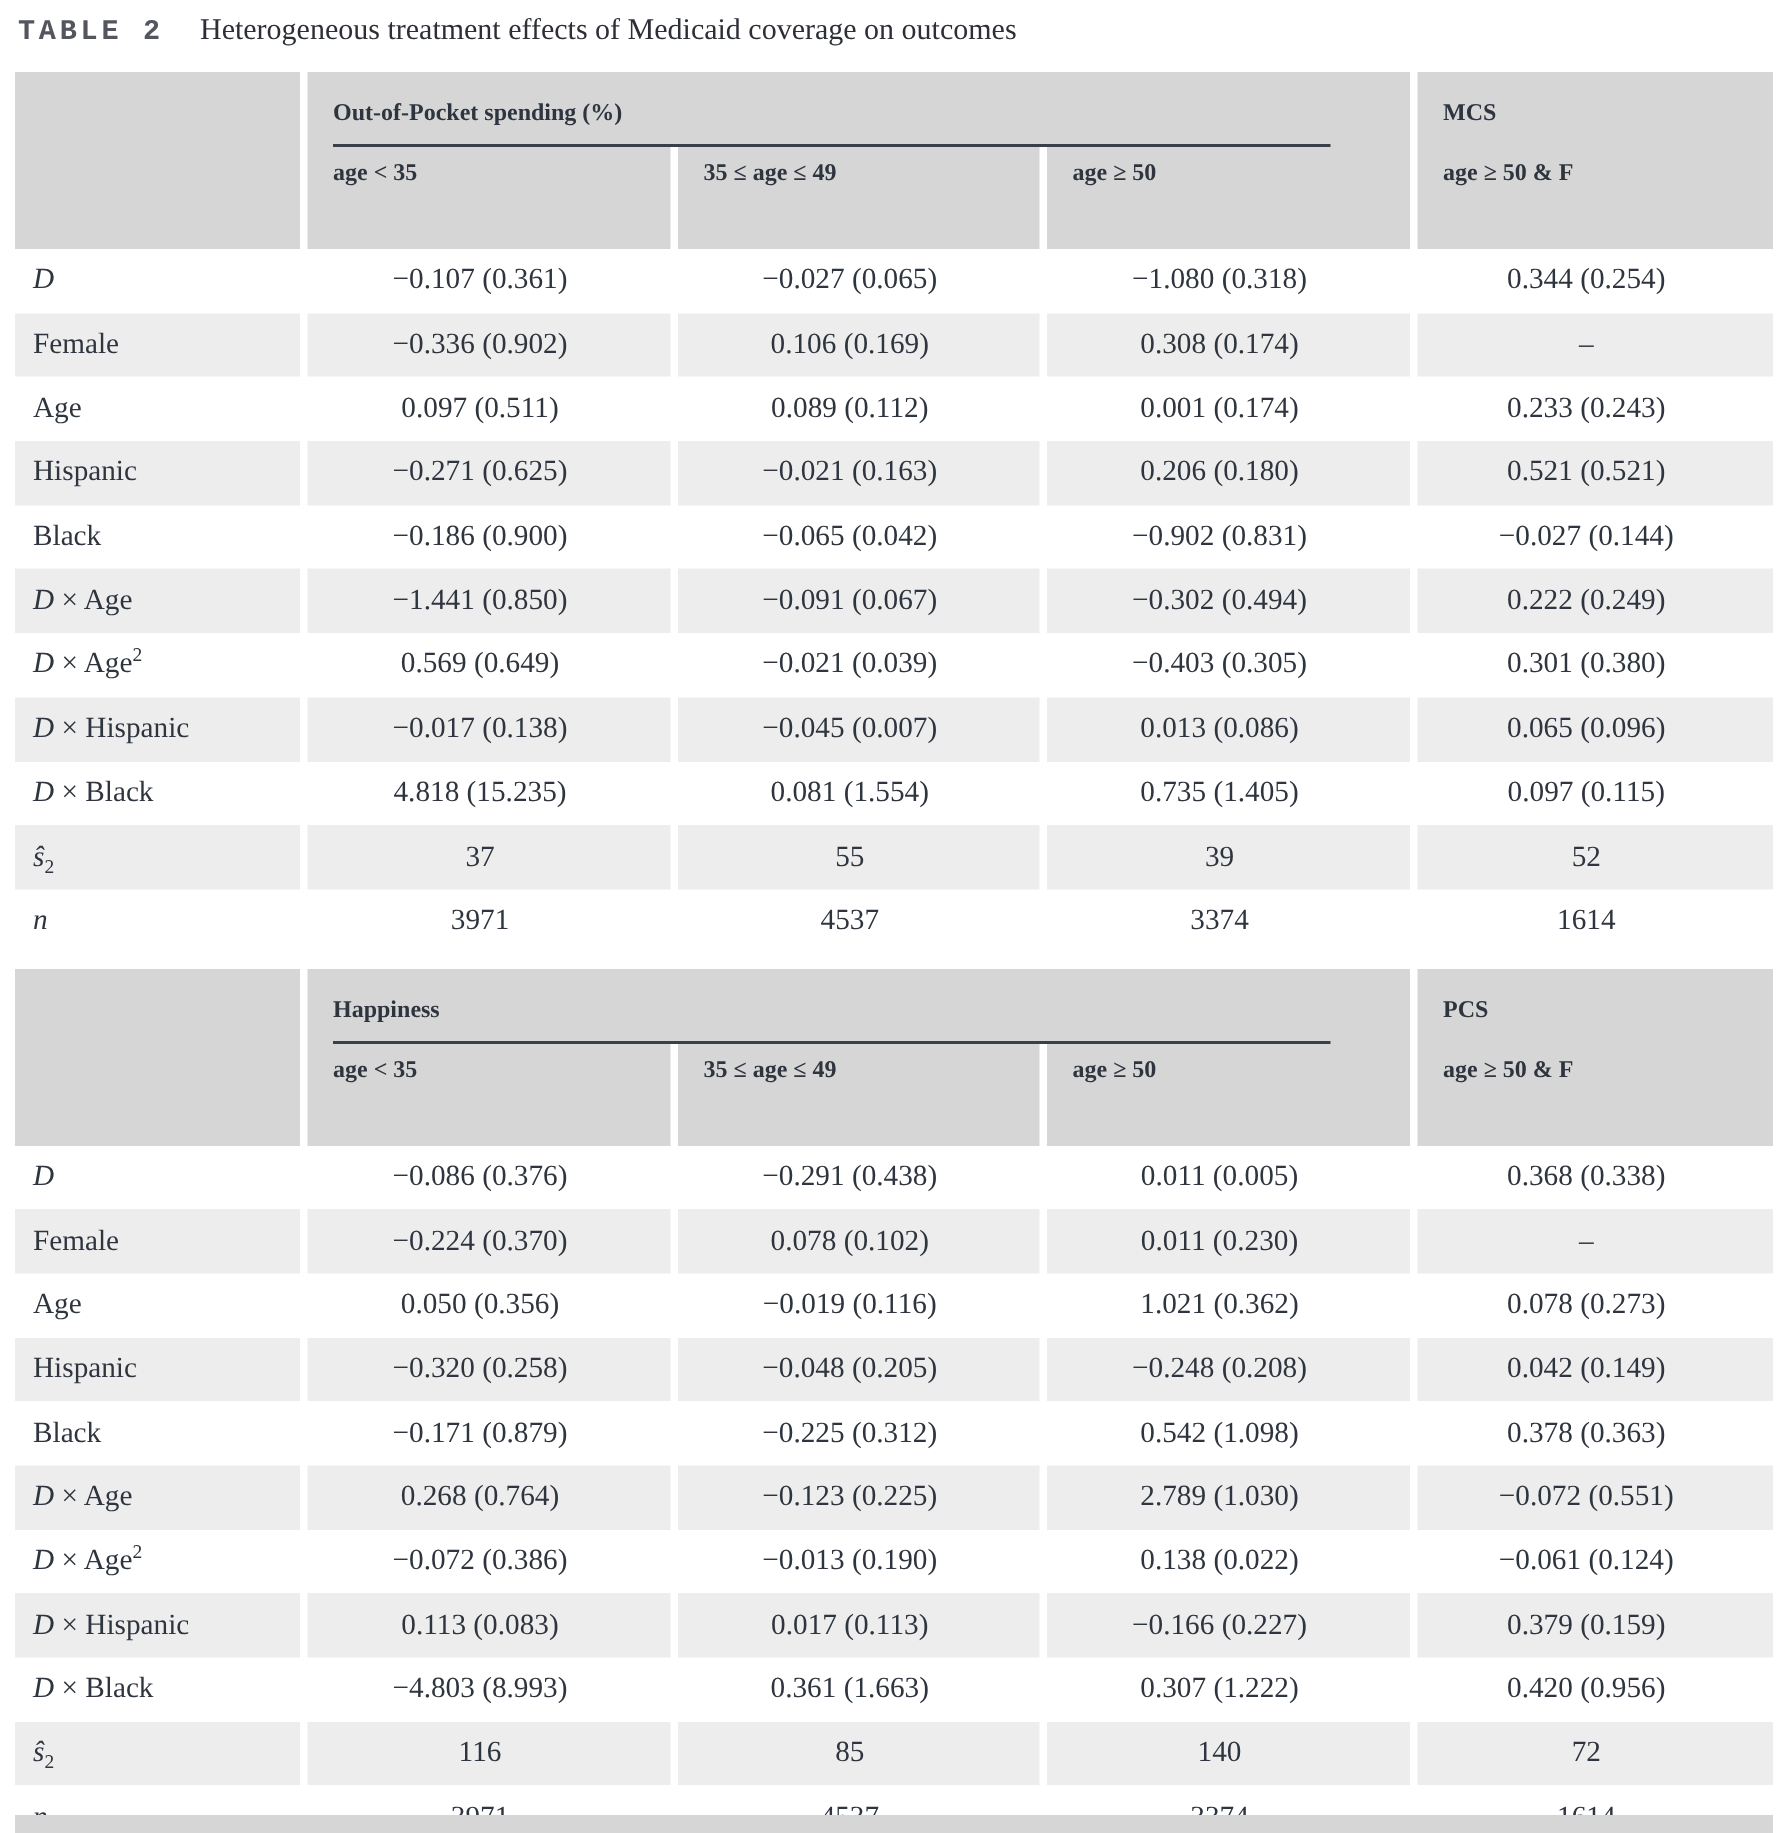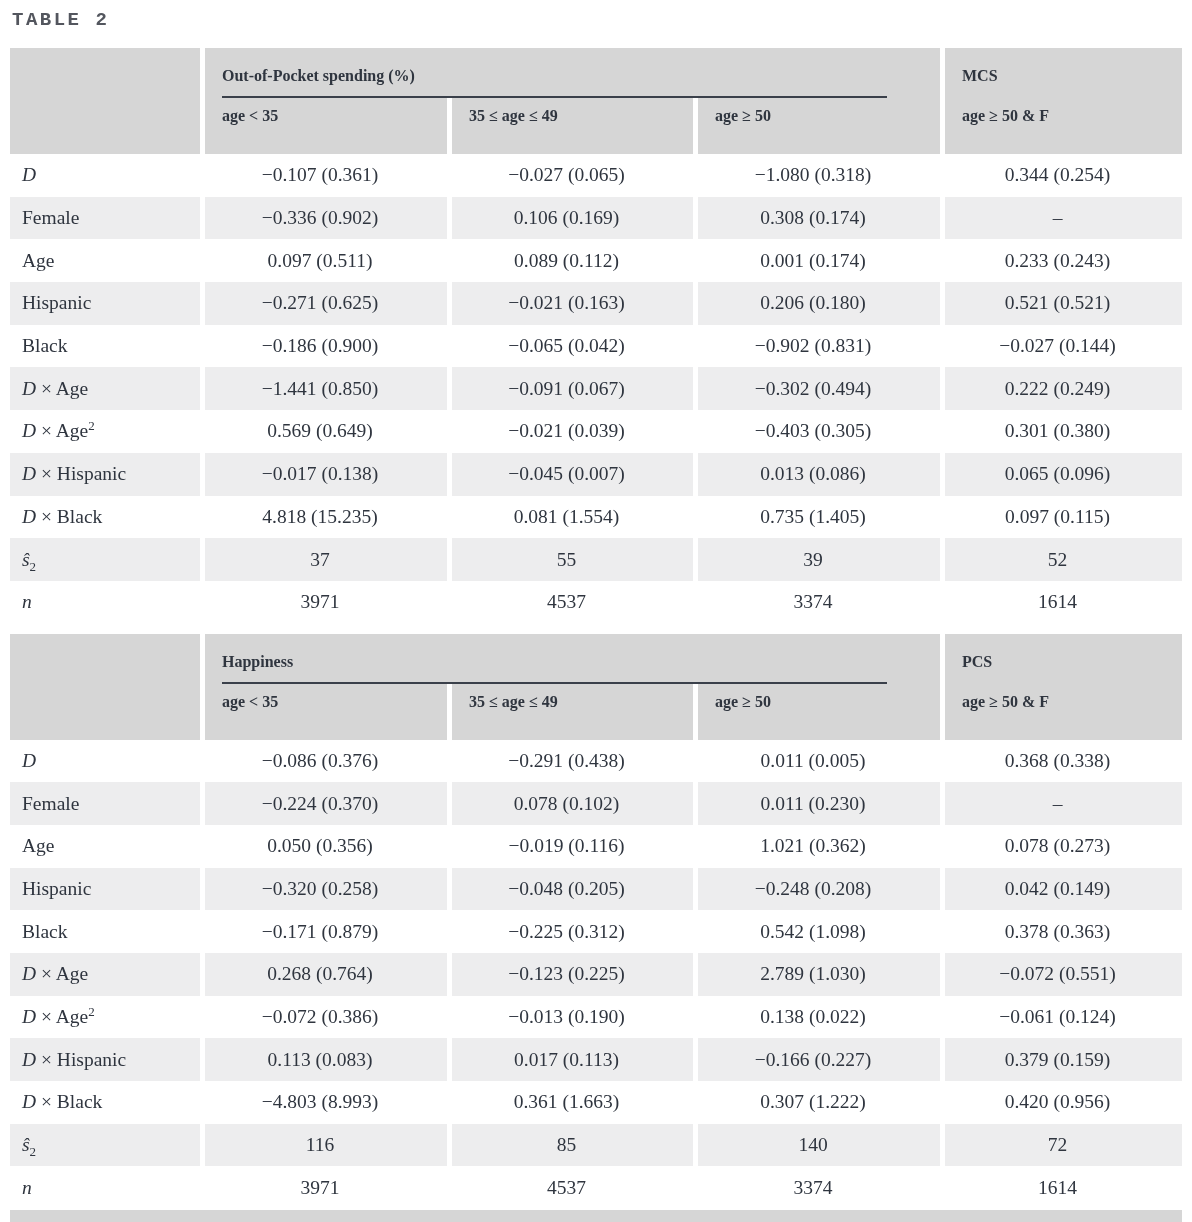--- a/index.html
+++ b/index.html
@@ -32,21 +32,21 @@
   col.c-3{width:242px;}
   col.c-4{width:237px;}
 
   thead th{
     background:var(--header-bg,#d6d6d6);
     font-weight:bold;font-size:16px;text-align:left;
     vertical-align:top;box-sizing:border-box;margin:0;
   }
   tr.group-row th{height:50px;padding:15px 0 0 17px;}
   tr.group-row th.labelcol{padding:0;}
-  tr.sub-row th{height:56px;padding:9px 0 0 17px;}
+  tr.sub-row th{height:68px;padding:9px 0 0 17px;}
   .rule{
     height:2px;background:var(--rule,#3a404a);
     width:665px;margin-top:7px;
   }
   .gl{line-height:26px;}
 
   tbody th,tbody td{
     box-sizing:border-box;height:42.7px;vertical-align:middle;
     font-size:19.5px;font-weight:normal;padding:0;
   }
@@ -61,20 +61,21 @@
   .next-table-strip{
     position:absolute;left:10px;top:1210px;
     width:1172px;height:12px;background:var(--header-bg,#d6d6d6);
   }
 </style>
 </head>
 <body>
 
 <div class="caption">
   <span class="cap-label">TABLE 2</span>
+  <span class="cap-text">Heterogeneous treatment effects of Medicaid coverage on outcomes</span>
 </div>
 
 <table class="panel p1">
   <colgroup>
     <col class="c-label">
       <col class="c-1">
       <col class="c-2">
       <col class="c-3">
       <col class="c-4">
   </colgroup>

